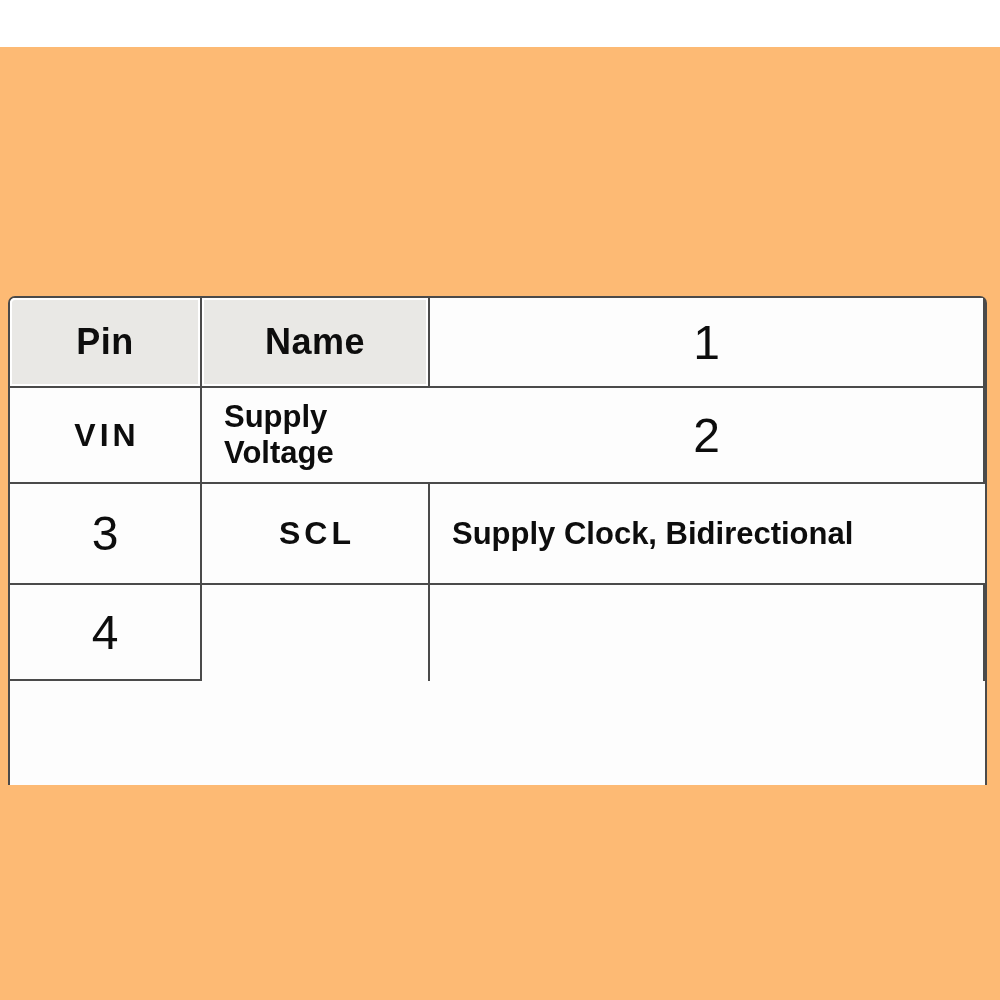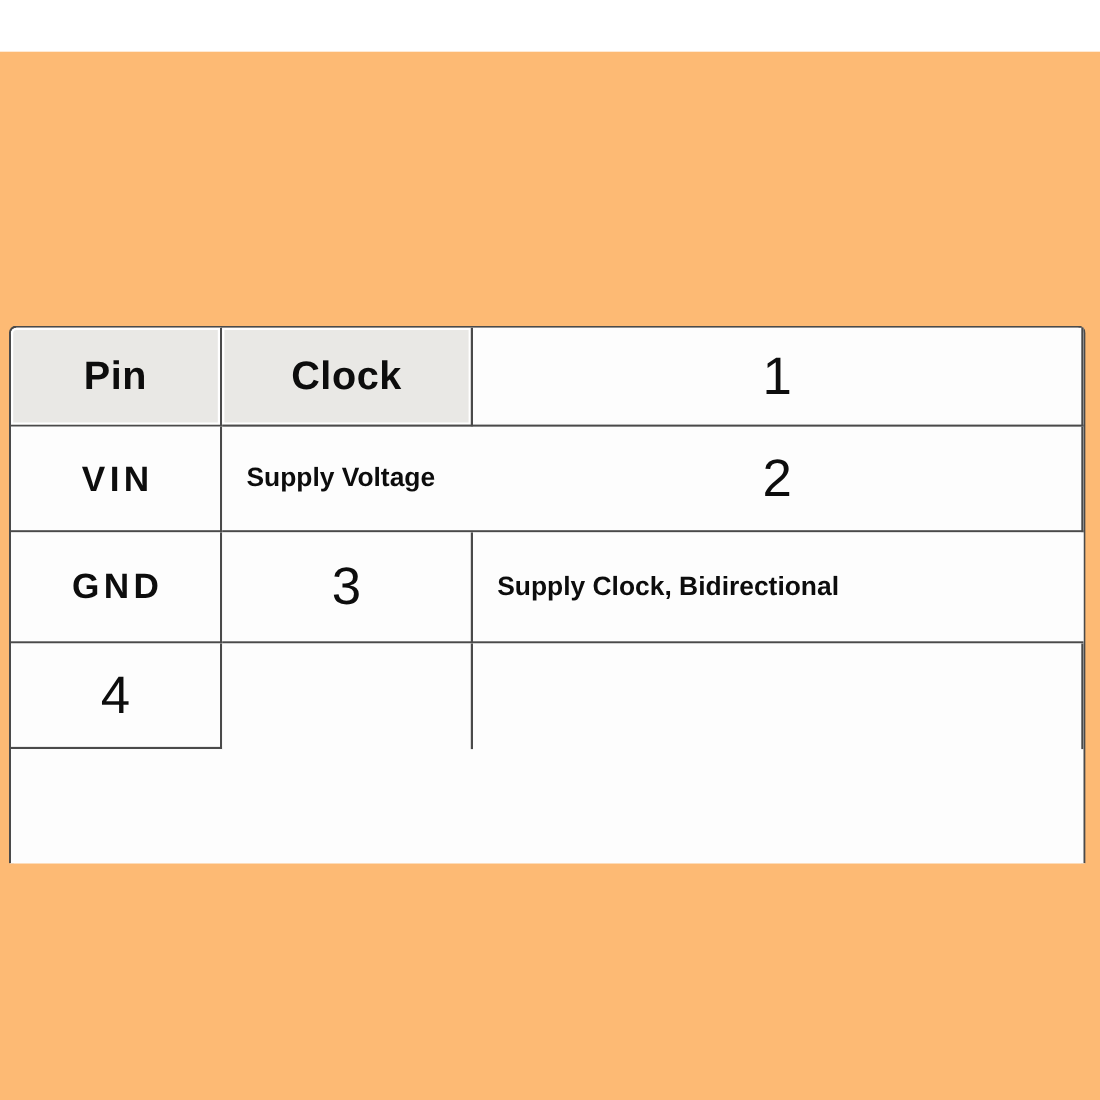--- a/index.html
+++ b/index.html
@@ -57,47 +57,47 @@
     font-size: 48px;
     font-weight: 400;
   }
   .cell.name {
     font-size: 32px;
     font-weight: 700;
     letter-spacing: 4px;
     text-indent: 4px;
   }
   .cell.interp {
-    font-size: 24px;
+    font-size: 31px;
     font-weight: 700;
     justify-content: flex-start;
     padding-left: 22px;
   }
   .cell.stub {
     border-bottom: none;
     background: #fdfdfd;
   }
 </style>
 </head>
 <body>
 
 <div class="stage">
   <div class="pin-table">
 
     <div class="cell header first-col">Pin</div>
-    <div class="cell header">Clock</div>
+    <div class="cell header">Name</div>
 
     <div class="cell pin">1</div>
     <div class="cell name">VIN</div>
     <div class="cell interp last-col">Supply Voltage</div>
 
     <div class="cell pin">2</div>
-    <div class="cell name">GND</div>
 
     <div class="cell pin">3</div>
+    <div class="cell name">SCL</div>
     <div class="cell interp last-col">Supply Clock, Bidirectional</div>
 
     <div class="cell pin">4</div>
 
     <div class="cell stub"></div>
     <div class="cell stub"></div>
     <div class="cell stub last-col"></div>
 
   </div>
 </div>

